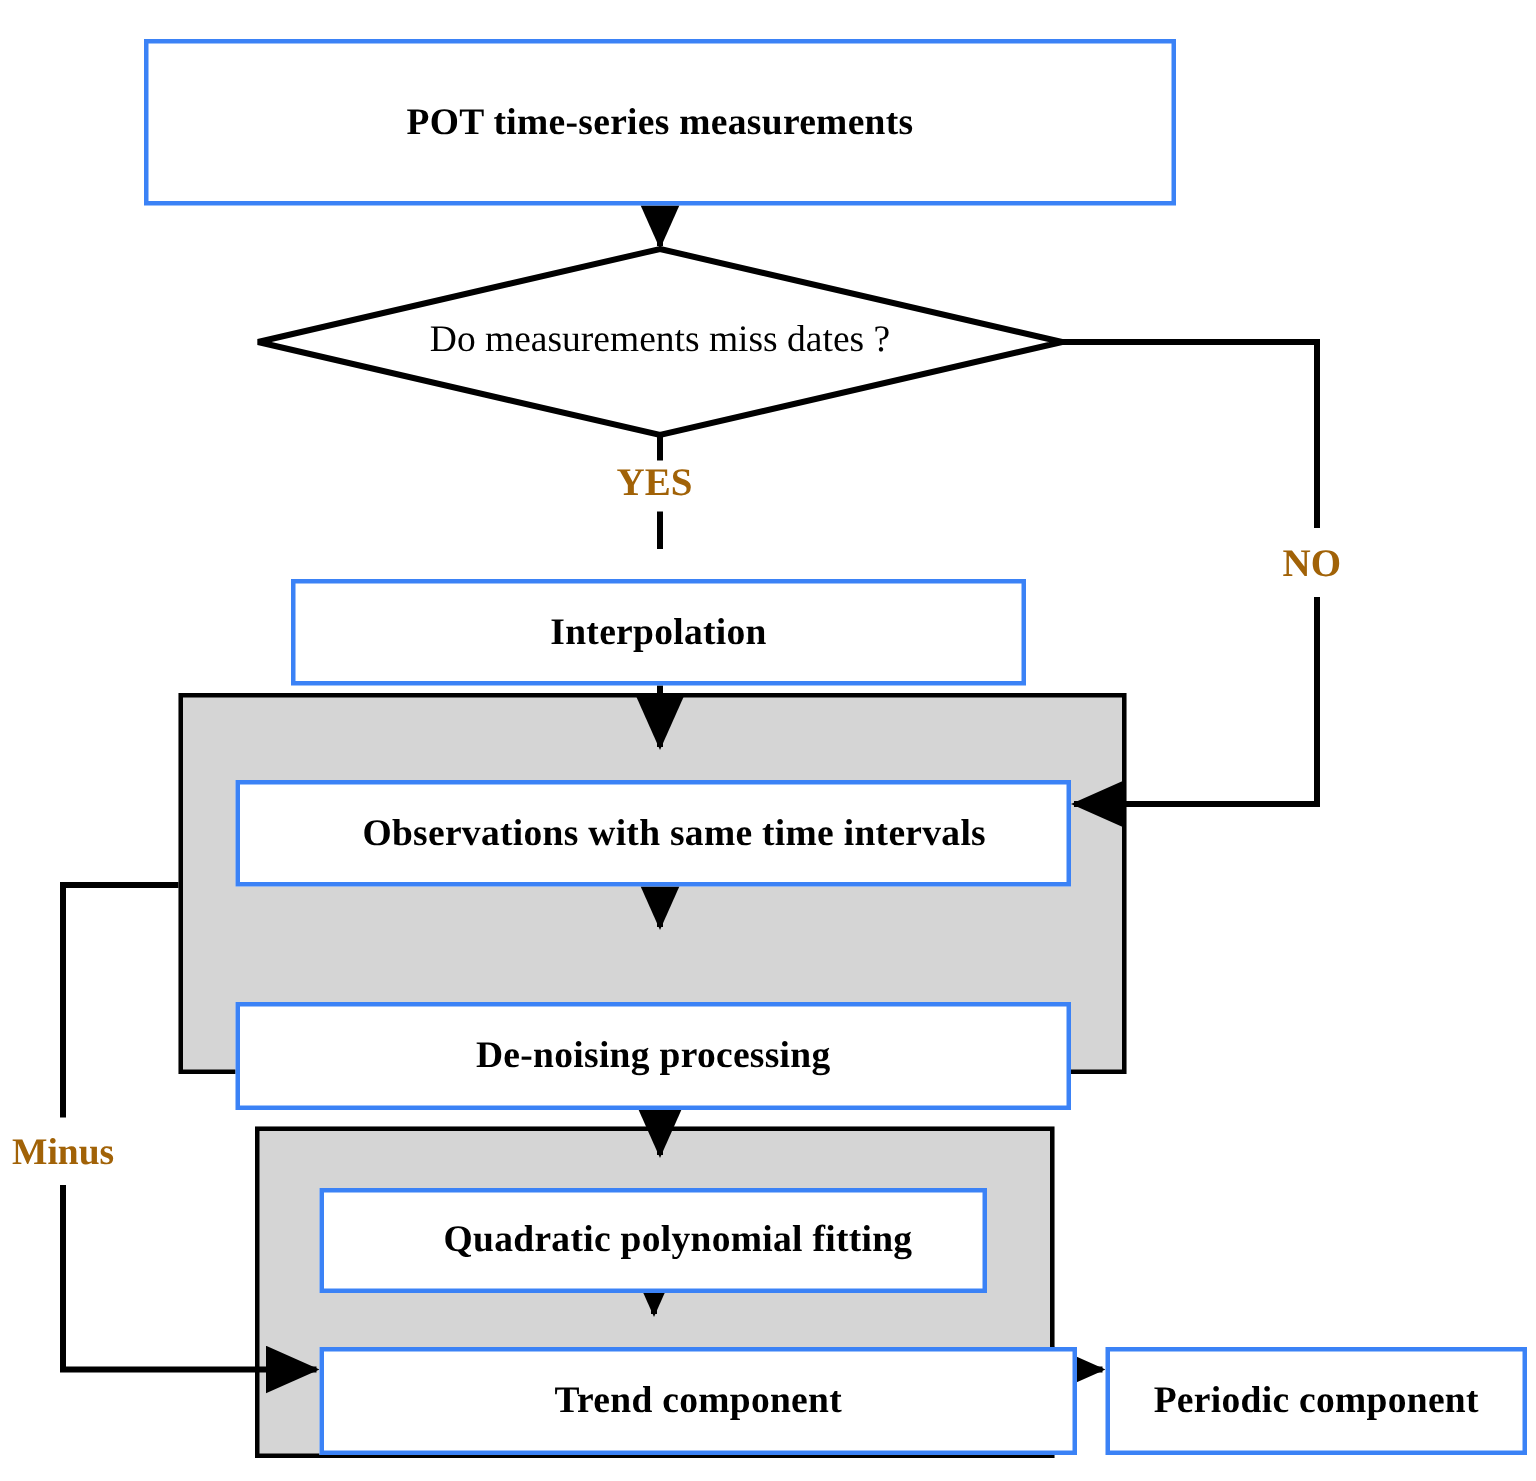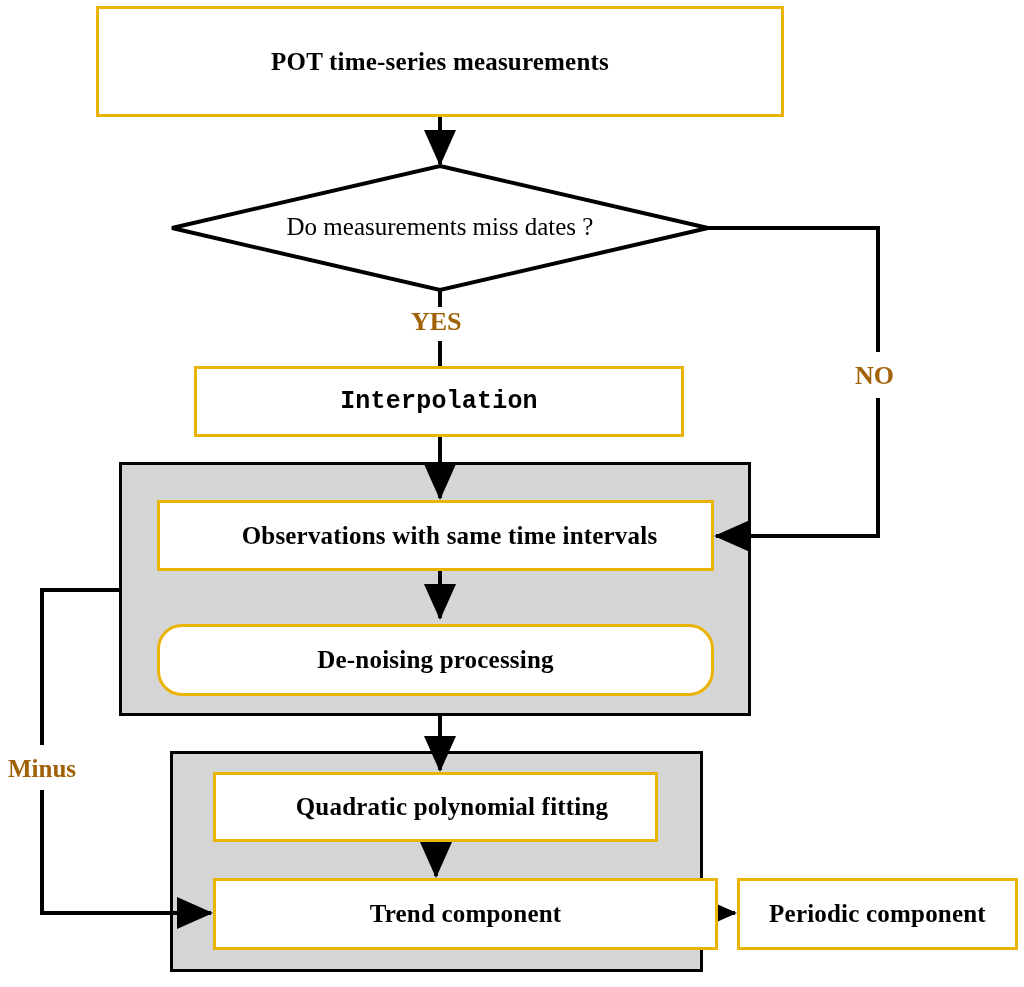--- a/index.html
+++ b/index.html
@@ -22,21 +22,22 @@
     align-items: center;
     justify-content: center;
     text-align: center;
     color: #000000;
     font-weight: bold;
     letter-spacing: 0.2px;
     z-index: 3;
   }
   .box {
     background: #ffffff;
-    border: 3px solid #eab308;
+    border: 3px solid #3b82f6;
+    margin-top: 20px;
   }
   .group {
     position: absolute;
     box-sizing: border-box;
     background: #d5d5d5;
     border: 3px solid #000000;
     z-index: 1;
   }
   .label {
     position: absolute;
@@ -57,23 +58,23 @@
   .diamond-text {
     position: absolute;
     z-index: 4;
     color: #000000;
     font-weight: normal;
     white-space: nowrap;
   }
 
   
   #node-pot        { left: 96px;  top: 6px;   width: 688px; height: 111px; font-size: 25px; }
-  #node-interp     { left: 194px; top: 366px; width: 490px; height: 71px;  font-size: 25px; font-family: Liberation Mono, monospace; }
+  #node-interp     { left: 194px; top: 366px; width: 490px; height: 71px;  font-size: 25px; }
   #node-observ     { left: 157px; top: 500px; width: 557px; height: 71px;  font-size: 25px; padding-left: 28px; }
-  #node-denoise    { left: 157px; top: 624px; width: 557px; height: 72px;  font-size: 25px; border-radius: 25px; }
+  #node-denoise    { left: 157px; top: 648px; width: 557px; height: 72px;  font-size: 25px; }
   #node-quad       { left: 213px; top: 772px; width: 445px; height: 70px;  font-size: 25px; padding-left: 33px; }
   #node-trend      { left: 213px; top: 878px; width: 505px; height: 72px;  font-size: 25px; }
   #node-periodic   { left: 737px; top: 878px; width: 281px; height: 72px;  font-size: 25px; text-align: center; }
 
   #group-preproc   { left: 119px; top: 462px; width: 632px; height: 254px; }
   #group-decomp    { left: 170px; top: 751px; width: 533px; height: 221px; }
 
   #label-yes       { left: 411px; top: 307px; font-size: 26px; }
   #label-no        { left: 855px; top: 361px; font-size: 26px; }
   #label-minus     { left: 8px;   top: 755px; font-size: 25px; }

